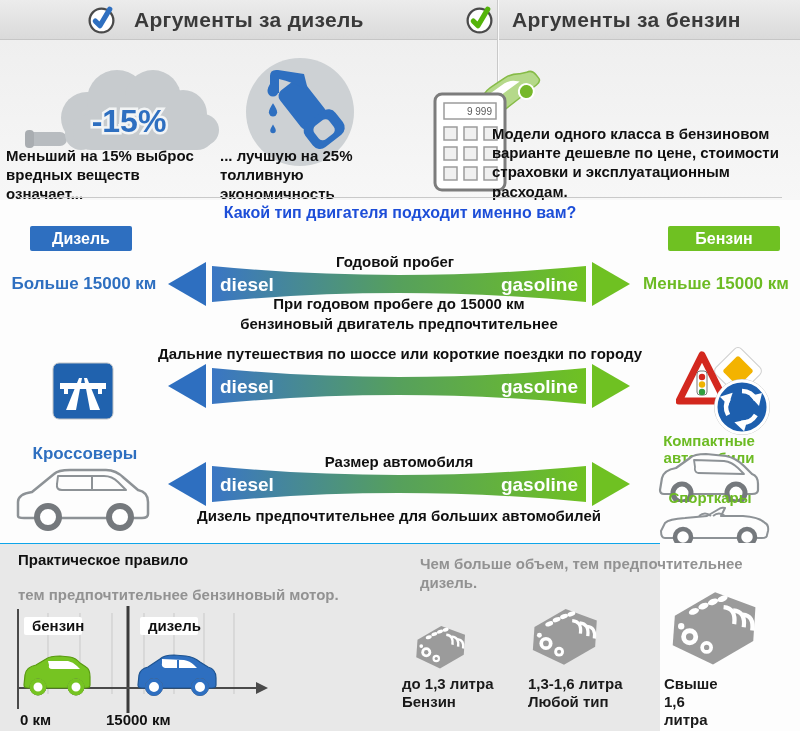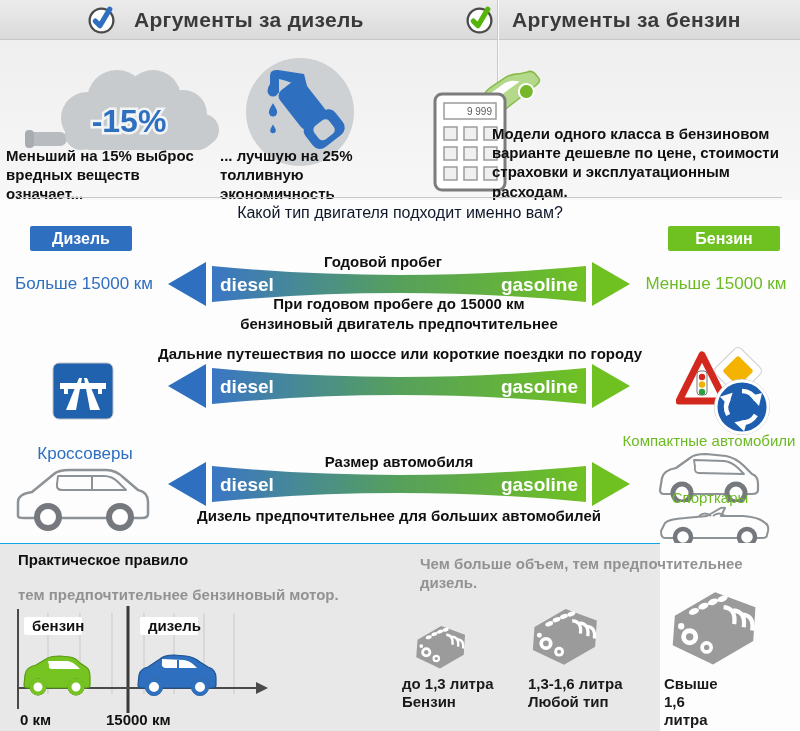--- a/index.html
+++ b/index.html
@@ -12,25 +12,25 @@
   .top{left:0;top:0;width:800px;height:200px;background:linear-gradient(#ededed,#f7f7f7);}
   .header-strip{left:0;top:0;width:800px;height:39px;background:linear-gradient(#ececec,#dadada);border-bottom:1px solid #c6c6c6;}
   .vdiv{left:497px;top:0;width:1px;height:198px;background:#c9c9c9;box-shadow:1px 0 0 #fafafa;}
   .hr-top{left:20px;top:197px;width:762px;height:1px;background:#c9c9c9;}
   .col-header{display:flex;align-items:center;gap:17px;height:39px;}
   .col-title{font-size:21px;font-weight:bold;color:#3a3a3a;letter-spacing:.3px;}
   .b15{font-weight:bold;font-size:15px;color:#101010;line-height:1.28;}
 
   
   .mid{left:0;top:200px;width:800px;height:343px;background:#fdfdfd;}
-  .mid-title{left:0;top:4px;width:800px;text-align:center;font-size:16px;font-weight:normal;color:#0f172a;}
+  .mid-title{left:0;top:4px;width:800px;text-align:center;font-size:16px;font-weight:bold;color:#1d4ed8;}
   .badge{top:26px;height:25px;line-height:25px;text-align:center;color:#fff;font-size:16px;font-weight:bold;border-radius:2px;}
   .badge-diesel{left:30px;width:102px;background:#2e6fc0;}
   .badge-petrol{left:668px;width:112px;background:#6fc122;}
-  .side-label{font-size:17px;font-weight:normal;text-align:center;}
+  .side-label{font-size:17px;font-weight:bold;text-align:center;}
   .blue-t{color:#2e6fc0;} .green-t{color:#6cbb23;}
   .topic,.note{position:absolute;text-align:center;font-size:15px;font-weight:bold;color:#101010;line-height:1.35;}
   .arrow{position:absolute;left:168px;width:462px;height:44px;}
 
   
   .bottom{left:0;top:543px;width:660px;height:188px;background:#e8e8e8;border-top:1px solid #0ea5e9;}
   .gray-t{color:#929292;}
   .eng-label{position:absolute;top:131px;font-size:15px;font-weight:bold;color:#1a1a1a;line-height:1.2;}
 </style>
 </head>
@@ -130,21 +130,21 @@
     <div class="abs b15" style="left:492px;top:124px;width:302px;">Модели одного класса в бензиновом варианте дешевле по цене, стоимости страховки и эксплуатационным расходам.</div>
 
     <div class="abs hr-top"></div>
   </div>
 
   <div class="abs mid">
     <div class="abs mid-title">Какой тип двигателя подходит именно вам?</div>
     <div class="abs badge badge-diesel">Дизель</div>
     <div class="abs badge badge-petrol">Бензин</div>
 
-    <div class="topic" style="left:152px;top:52px;width:462px;">Годовой пробег</div>
+    <div class="topic" style="left:164px;top:52px;width:462px;">Годовой пробег</div>
     <div class="abs side-label blue-t" style="left:2px;top:74px;width:164px;">Больше 15000 км</div>
     <svg class="arrow" style="top:62px;" viewBox="0 0 462 44">
       <polygon points="38,0 38,44 0,22" fill="#2e6fc0"></polygon>
       <path d="M44,4 C170,16 292,16 418,4 L418,40 C292,28 170,28 44,40 Z" fill="url(#ag)"></path>
       <polygon points="424,0 462,22 424,44" fill="#6fc122"></polygon>
       <text x="52" y="29" font-size="19" font-weight="bold" fill="#ffffff">diesel</text>
       <text x="410" y="29" text-anchor="end" font-size="19" font-weight="bold" fill="#ffffff">gasoline</text>
     </svg>
     <div class="abs side-label green-t" style="left:634px;top:74px;width:164px;">Меньше 15000 км</div>
     <div class="note" style="left:168px;top:94px;width:462px;">

